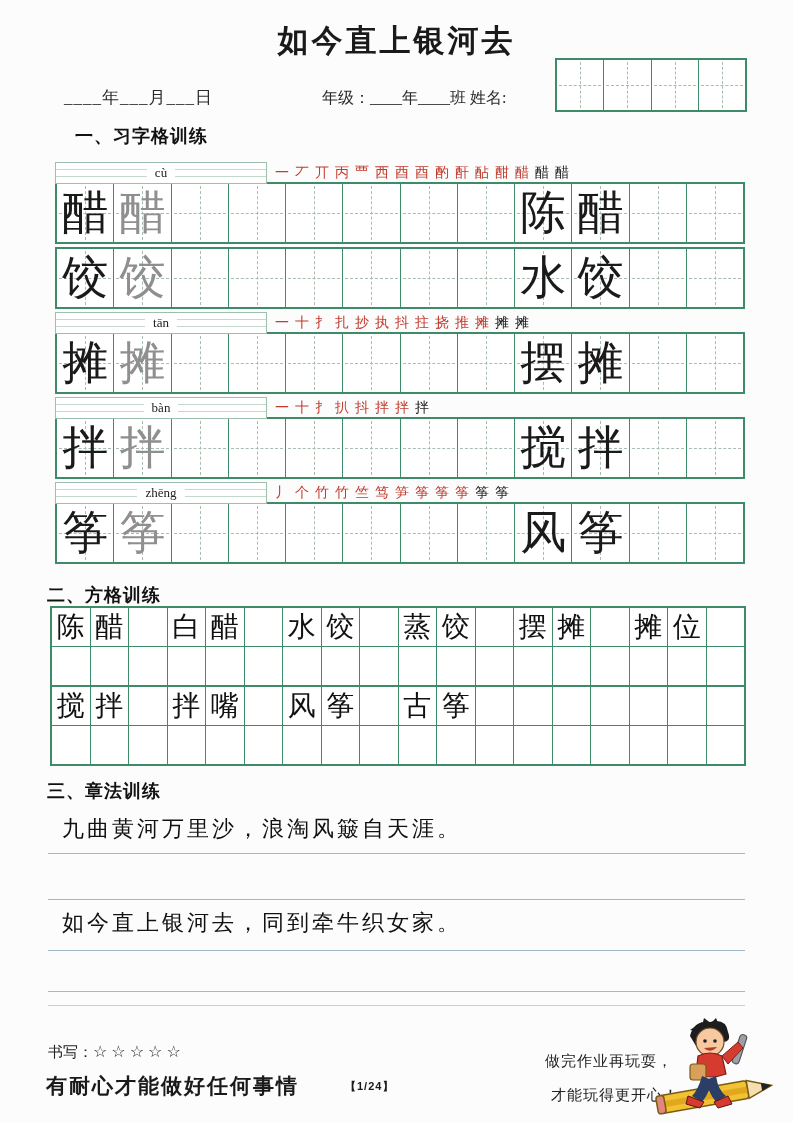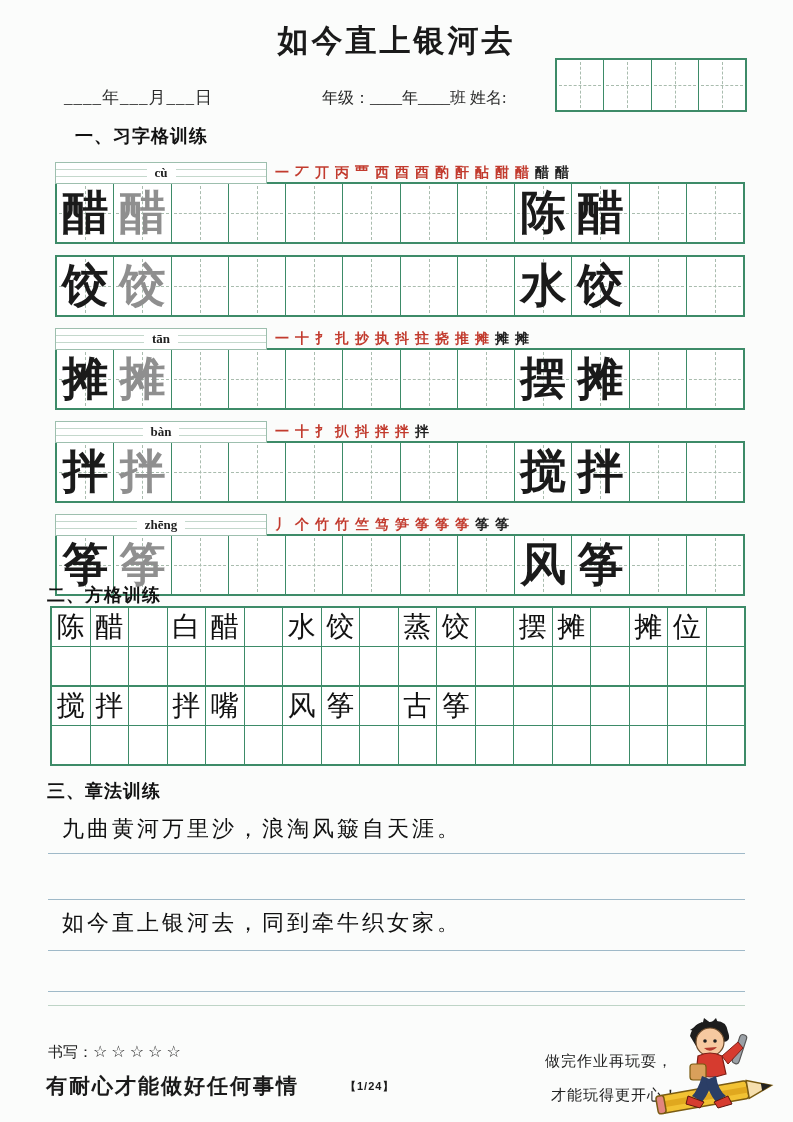--- a/index.html
+++ b/index.html
@@ -22,21 +22,21 @@
     background:var(--green);border:2px solid var(--green);}
 
   
   .sec-head{font-size:18px;font-weight:bold;color:#111;letter-spacing:1px;}
   .sec1{top:124px;left:47px;margin-left:28px;}
   .sec2{top:583px;left:47px;}
   .sec3{top:779px;left:47px;}
 
   
   #practice-blocks{top:162px;left:55px;width:690px;}
-  .block{margin-bottom:11px;font-weight:bold;}
+  .block{margin-bottom:3px;}
   .strip{position:relative;height:20px;}
   .pinyin-box{position:absolute;left:0;top:0;width:210px;height:20px;
     border:1px solid #9dbfae;background:#fff;}
   .pinyin-box .ln{position:absolute;left:0;right:0;height:0;border-top:1px solid #c4d8cc;}
   .pinyin-box .ln.l1{top:6px;} .pinyin-box .ln.l2{top:13px;}
   .pinyin{position:absolute;left:0;top:1px;width:100%;text-align:center;
     font-size:13px;line-height:18px;background:transparent;color:#222;z-index:2;
     font-family:"Liberation Serif","DejaVu Serif",serif;}
   .pinyin-inner{background:#fff;padding:0 8px;}
   .strokes{position:absolute;left:220px;top:0;height:20px;line-height:20px;

